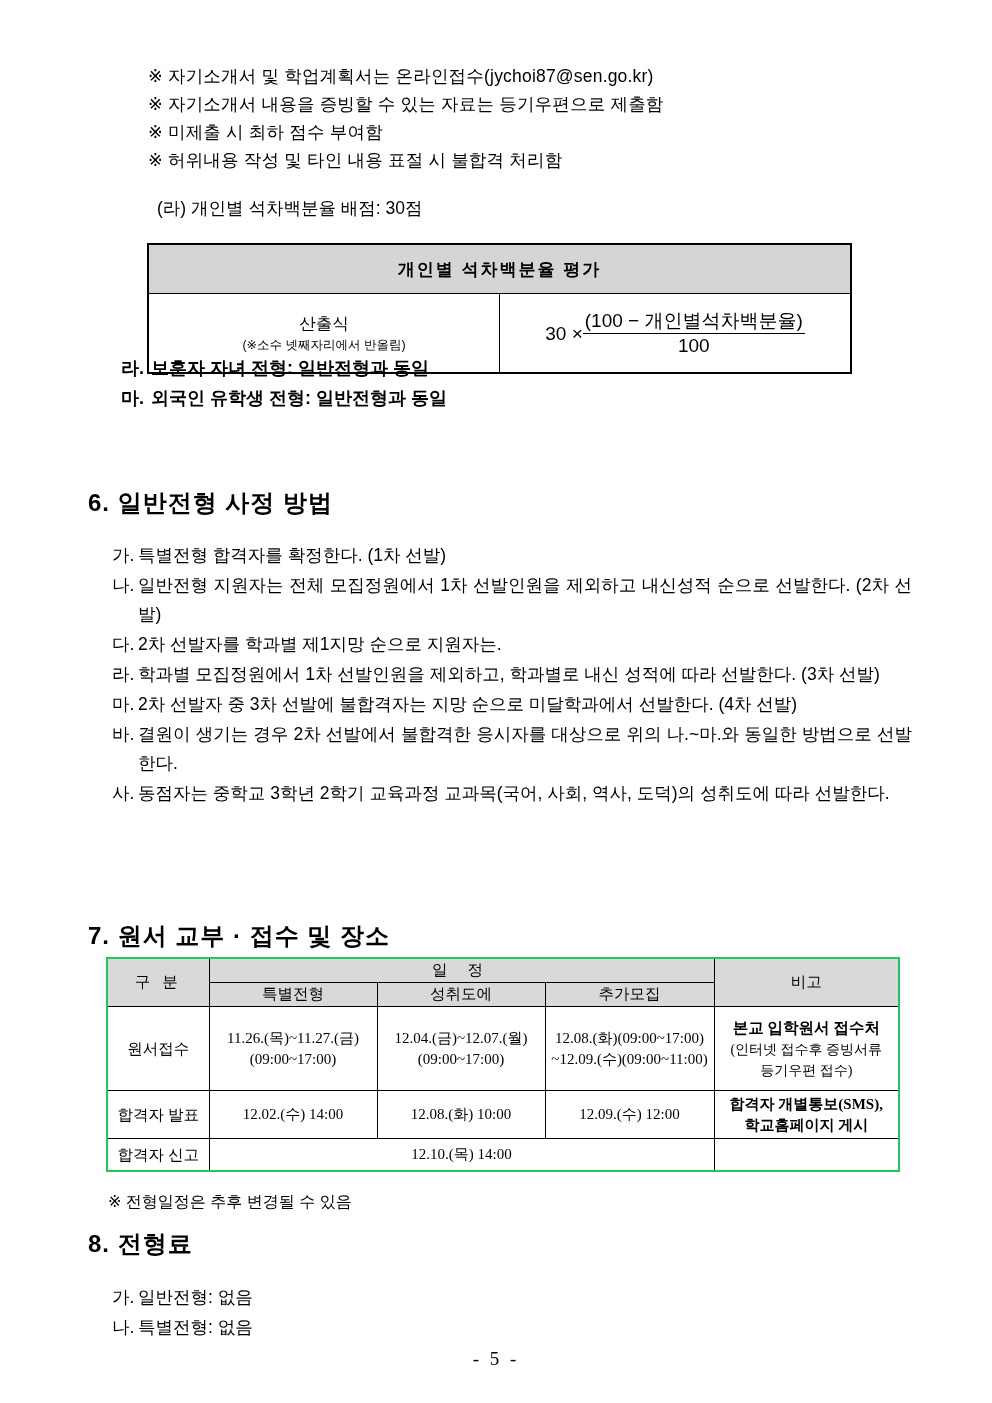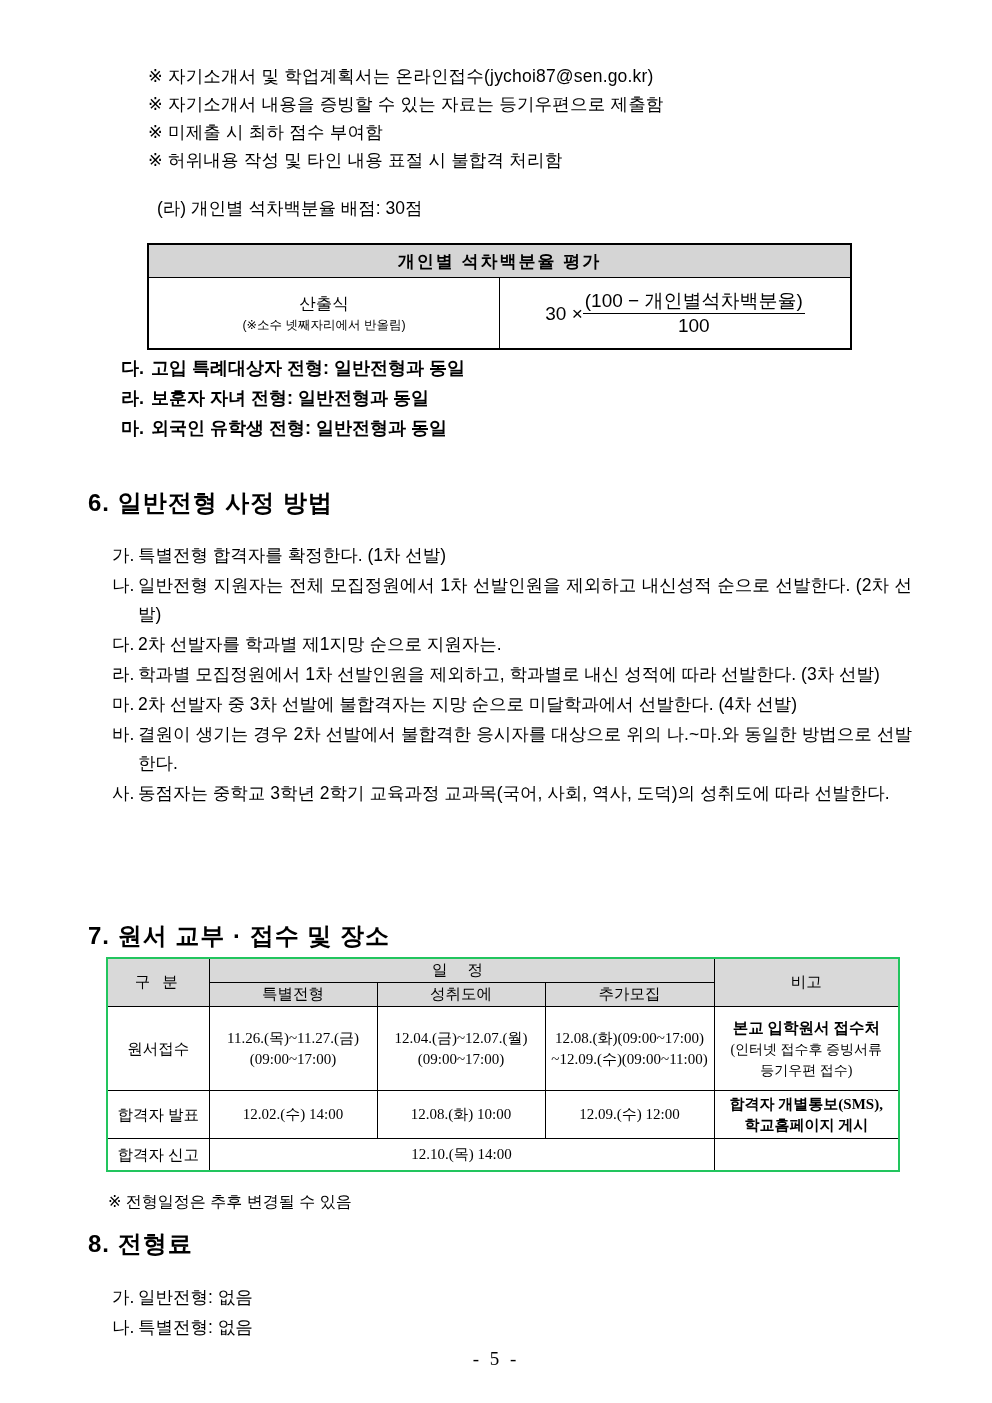--- a/index.html
+++ b/index.html
@@ -50,21 +50,21 @@
     top: 243px;
     width: 705px;
     border-collapse: collapse;
     border: 2px solid #000;
     table-layout: fixed;
   }
   .table1 th, .table1 td {
     border: 1px solid #000;
     text-align: center;
     vertical-align: middle;
-    padding: 0;
+    padding: 8px;
   }
   .table1 .t1-head {
     background: #d5d5d5;
     height: 32px;
     font-size: 17px;
     font-weight: bold;
     letter-spacing: 2px;
   }
   .table1 .t1-left {
     width: 252px;
@@ -242,23 +242,20 @@
               <span class="num">(100 − 개인별석차백분율)</span>
               <span class="den">100</span>
             </span>
           </span>
         </td>
       </tr>
     </tbody>
   </table>
 
   <div class="lettered-list">
-    <div class="row">
-      <span class="lbl">다.</span><span>고입 특례대상자 전형: 일반전형과 동일</span>
-    </div>
     <div class="row">
       <span class="lbl">라.</span><span>보훈자 자녀 전형: 일반전형과 동일</span>
     </div>
     <div class="row">
       <span class="lbl">마.</span><span>외국인 유학생 전형: 일반전형과 동일</span>
     </div>
   </div>
 
   <div class="section-h" id="sec6">6. 일반전형 사정 방법</div>
 

